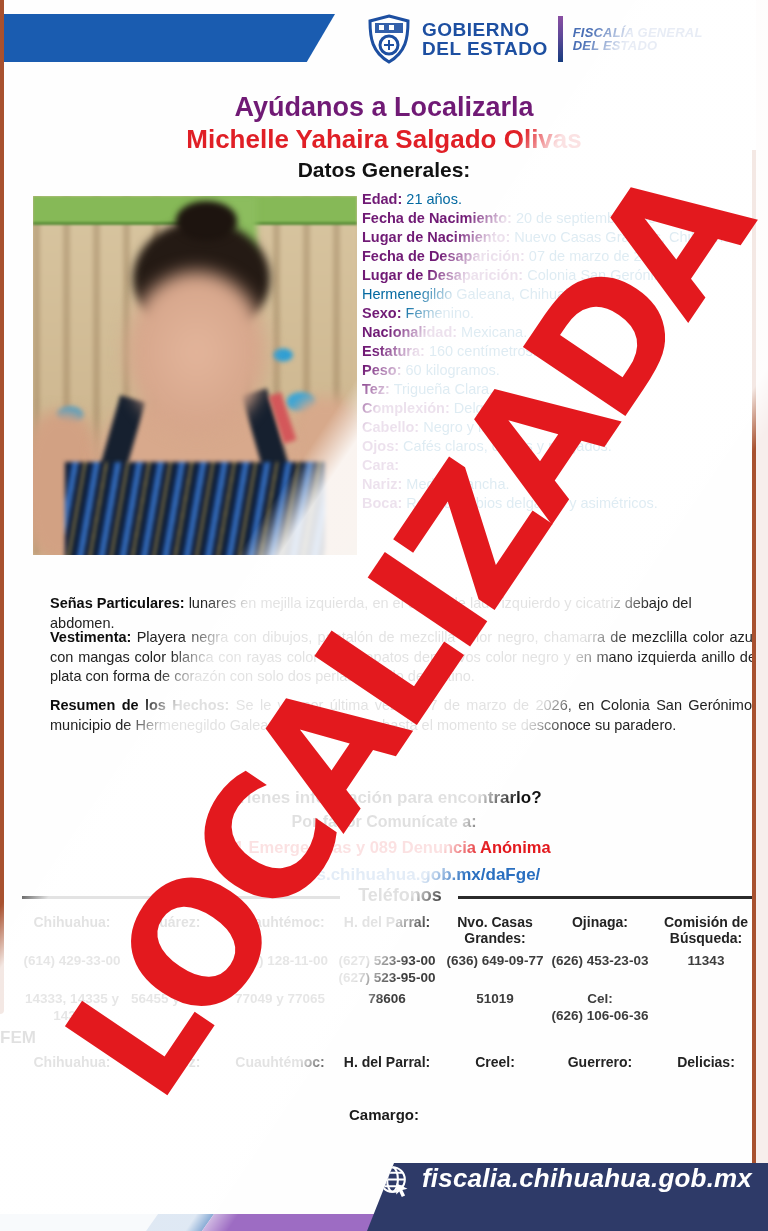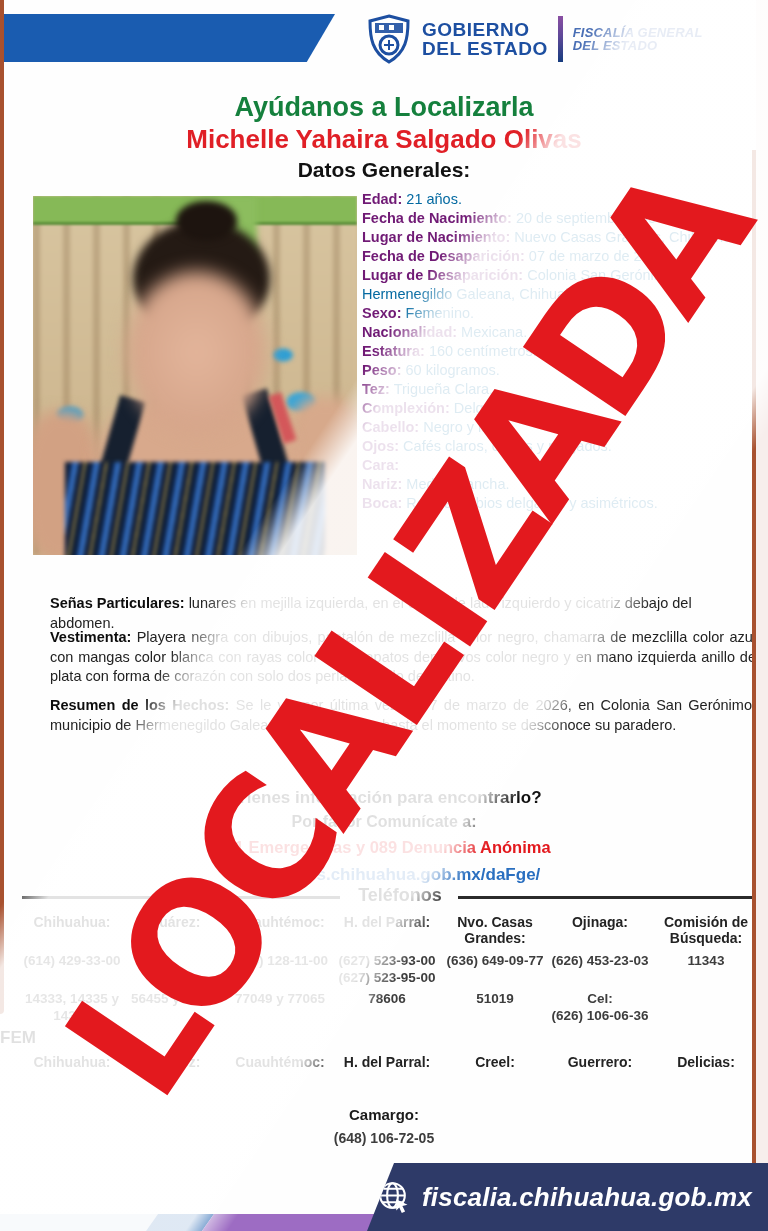--- a/index.html
+++ b/index.html
@@ -15,21 +15,21 @@
   
   .topbar{position:absolute;left:3px;top:14px;width:332px;height:48px;background:var(--bar-blue);
     clip-path:polygon(0 0,100% 0,91.5% 100%,0 100%);z-index:6;}
   .gov-header{position:absolute;left:366px;top:12px;height:54px;display:flex;align-items:center;gap:10px;z-index:6;}
   .shield{width:46px;height:50px;flex:0 0 auto;}
   .gov-name{font-weight:bold;color:var(--gov-blue);font-size:19px;line-height:19px;letter-spacing:.5px;}
   .sep{width:5px;height:46px;background:linear-gradient(#8a4fa3,#5d4898 45%,#163c7e);}
   .agency{font-weight:bold;font-style:italic;color:#4a6fb5;font-size:13px;line-height:13.5px;letter-spacing:.2px;}
 
   
-  .title-help{position:absolute;left:0;top:92px;width:768px;text-align:center;font-weight:bold;font-size:27px;color:#15803d;z-index:6;}
+  .title-help{position:absolute;left:0;top:92px;width:768px;text-align:center;font-weight:bold;font-size:27px;color:#701a75;z-index:6;}
   .title-name{position:absolute;left:0;top:124px;width:768px;text-align:center;font-weight:bold;font-size:26px;color:var(--name-red);z-index:6;}
   .title-section{position:absolute;left:0;top:158px;width:768px;text-align:center;font-weight:bold;font-size:21px;color:#111;z-index:6;}
 
   
   .photo{position:absolute;left:33px;top:196px;width:324px;height:359px;overflow:hidden;background:#cdb astraight;background:#cdb astraight;z-index:5;background:#d3bd97;}
   .photo>div{position:absolute;}
   .ph-curtain{inset:0;background:
       repeating-linear-gradient(90deg, rgba(122,92,58,.28) 0 7px, rgba(0,0,0,0) 7px 30px),
       linear-gradient(#d8c5a0,#c9b088);filter:blur(2px);}
   .ph-green-top{left:0;top:0;width:100%;height:26px;background:#86b957;border-bottom:3px solid #5c8f3a;filter:blur(1px);}
@@ -94,21 +94,21 @@
   .camargo-num{position:absolute;left:0;top:1130px;width:768px;text-align:center;font-weight:bold;font-size:14px;color:#3d3d3d;z-index:6;}
 
   
   .strip-light{position:absolute;left:0;top:1214px;width:158px;height:17px;background:var(--strip-lightblue);
     clip-path:polygon(0 0,100% 0,calc(100% - 12px) 100%,0 100%);z-index:14;}
   .strip-blue{position:absolute;left:146px;top:1214px;width:68px;height:17px;background:var(--strip-blue);
     clip-path:polygon(12px 0,100% 0,calc(100% - 12px) 100%,0 100%);z-index:14;}
   .strip-purple{position:absolute;left:202px;top:1214px;width:420px;height:17px;background:var(--strip-purple);
     clip-path:polygon(12px 0,100% 0,100% 100%,0 100%);z-index:14;}
   .footer-navy{position:absolute;left:360px;top:1163px;width:408px;height:68px;background:var(--navy);
-    clip-path:polygon(34px 0,100% 0,100% 100%,7px 100%);display:flex;align-items:center;justify-content:center;gap:10px;z-index:20;}
+    clip-path:polygon(34px 0,100% 0,100% 100%,7px 100%);display:flex;justify-content:center;gap:10px;z-index:20;}
   .footer-url{color:#fff;font-weight:bold;font-style:italic;font-size:26px;letter-spacing:.2px;}
   .globe{width:36px;height:36px;}
 
   
   .stamp{position:absolute;left:-343px;top:449px;width:1500px;height:370px;
     transform:rotate(-56deg);display:flex;align-items:center;justify-content:center;
     background:linear-gradient(to bottom,rgba(255,255,255,0) 0%,rgba(255,255,255,.87) 9.5%,rgba(255,255,255,.87) 90.5%,rgba(255,255,255,0) 100%);
     z-index:60;pointer-events:none;}
   .stamp span{font-family:"DejaVu Sans",sans-serif;font-weight:bold;font-size:163px;letter-spacing:-9px;
     color:var(--accent-red);white-space:nowrap;transform:scaleY(1.04);}
@@ -235,21 +235,20 @@
     <div class="cell hdr">Chihuahua:</div>
     <div class="cell hdr">Juárez:</div>
     <div class="cell hdr">Cuauhtémoc:</div>
     <div class="cell hdr">H. del Parral:</div>
     <div class="cell hdr">Creel:</div>
     <div class="cell hdr">Guerrero:</div>
     <div class="cell hdr">Delicias:</div>
   </div>
 
   <div class="camargo-label">Camargo:</div>
-  <div class="camargo-num">(648) 106-72-05</div>
 
   <div class="strip-light"></div>
   <div class="strip-blue"></div>
   <div class="strip-purple"></div>
 
   <div class="footer-navy">
     <svg class="globe" viewBox="0 0 24 24" fill="none" stroke="#ffffff" stroke-width="1.4">
       <circle cx="11" cy="11" r="8.2"></circle>
       <ellipse cx="11" cy="11" rx="3.6" ry="8.2"></ellipse>
       <path d="M3 11 h16 M4.2 6.5 h13.6 M4.2 15.5 h13.6"></path>

